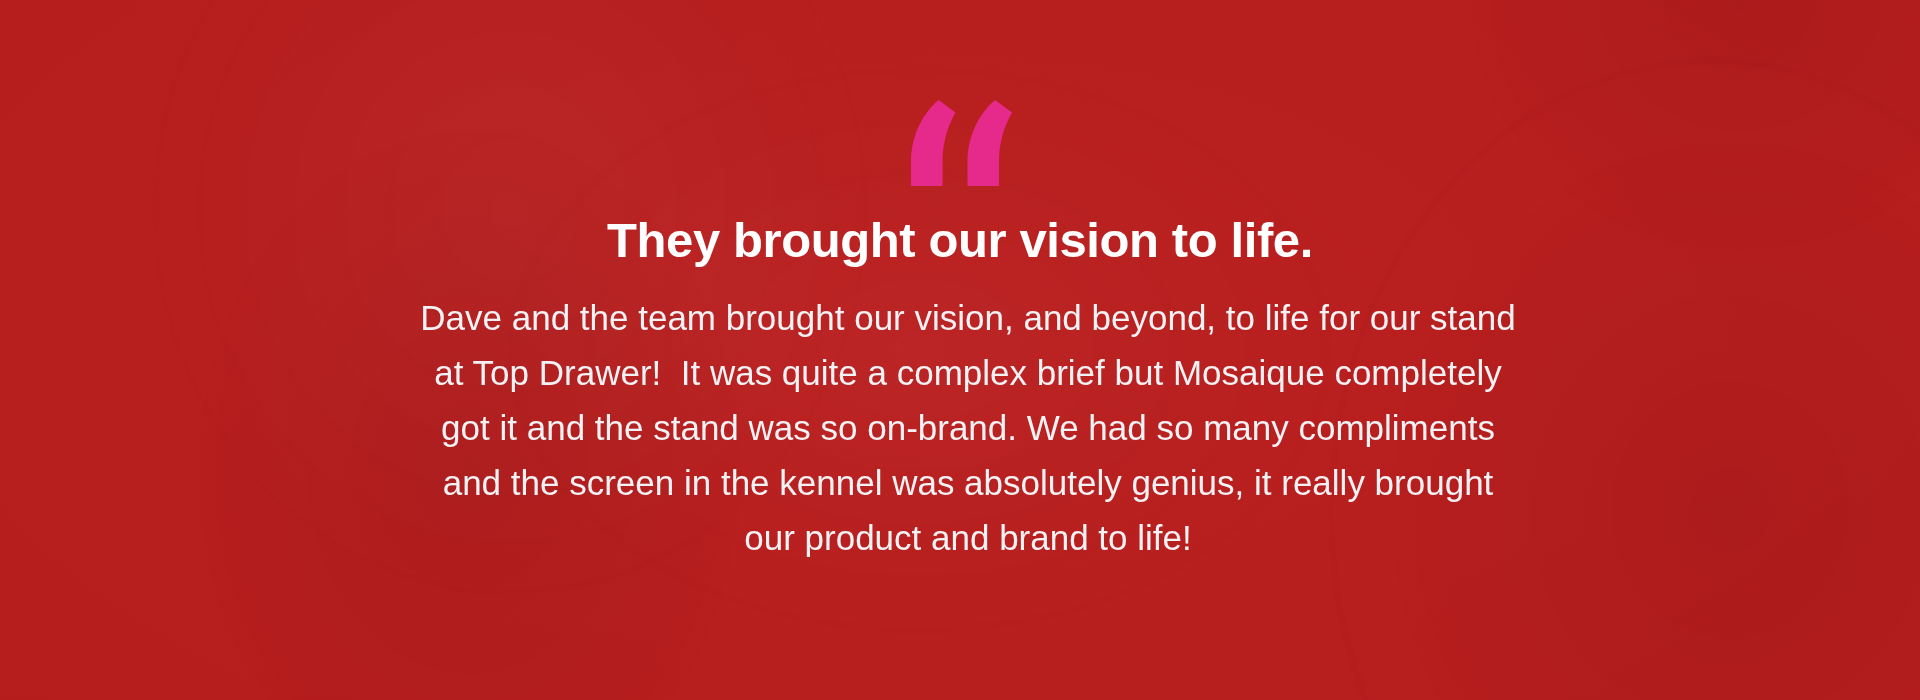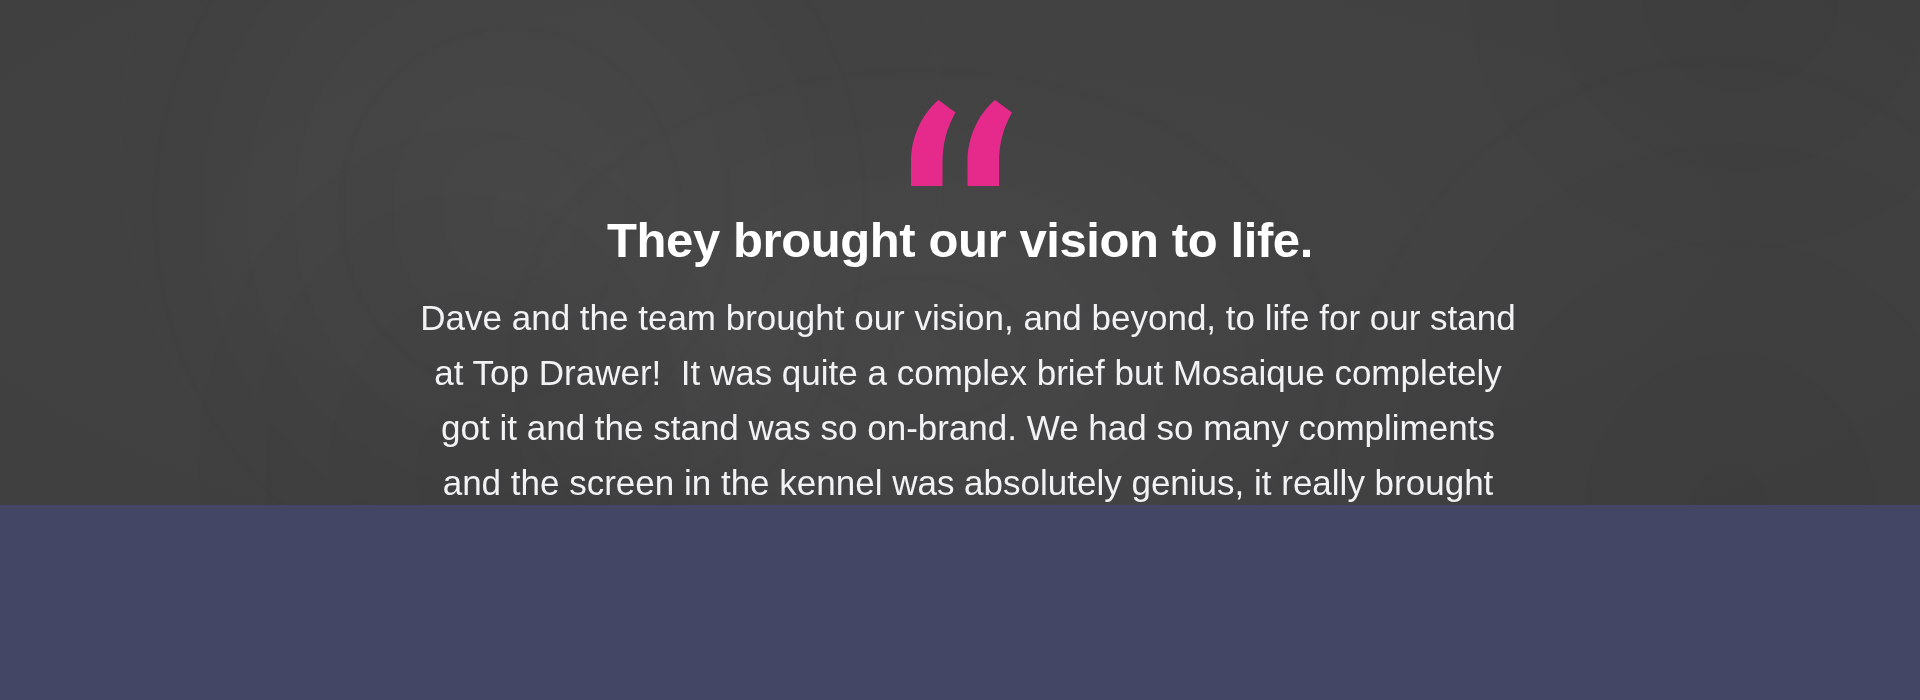--- a/index.html
+++ b/index.html
@@ -11,22 +11,22 @@
     width: 1920px;
     height: 700px;
     overflow: hidden;
     font-family: "Liberation Sans", sans-serif;
     background: #434665;
   }
 
   .testimonial-section {
     position: relative;
     width: 1920px;
-    height: 505px;
-    background: #404040;
+    height: 700px;
+    background: #b91c1c;
     overflow: hidden;
     display: flex;
     flex-direction: column;
     align-items: center;
     justify-content: flex-start;
   }
 
   
   .bg-layer {
     position: absolute;

